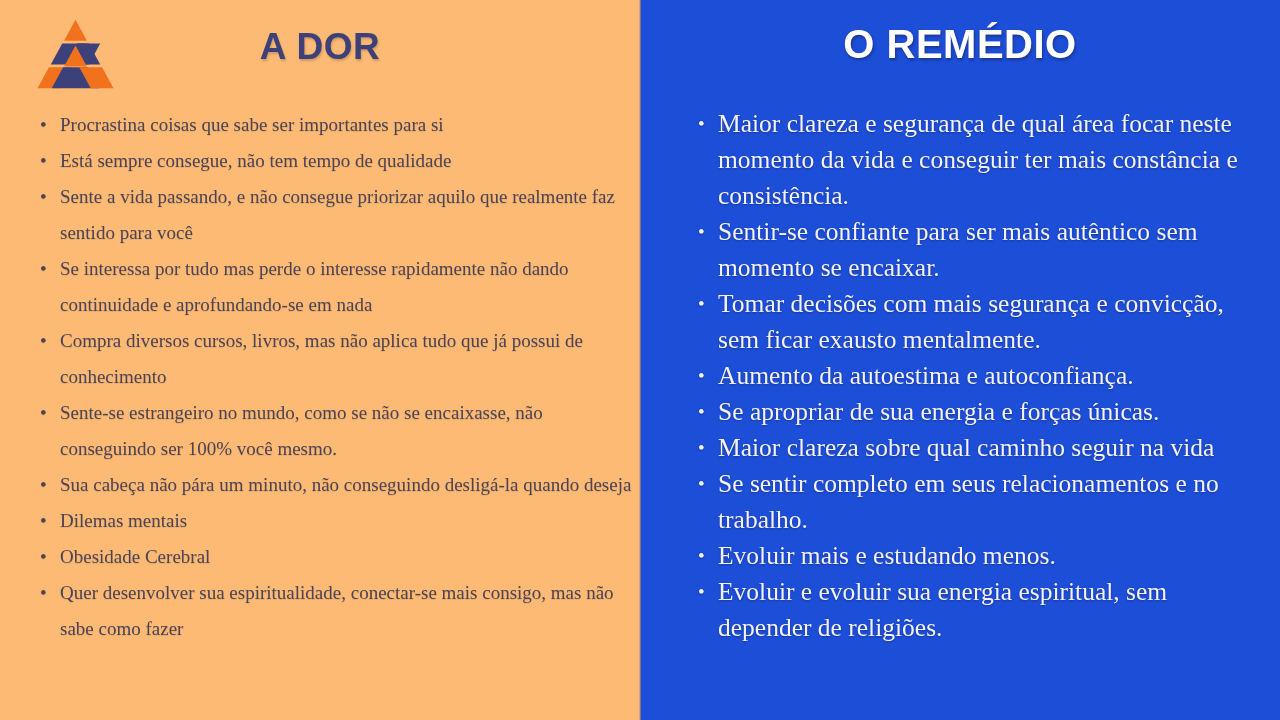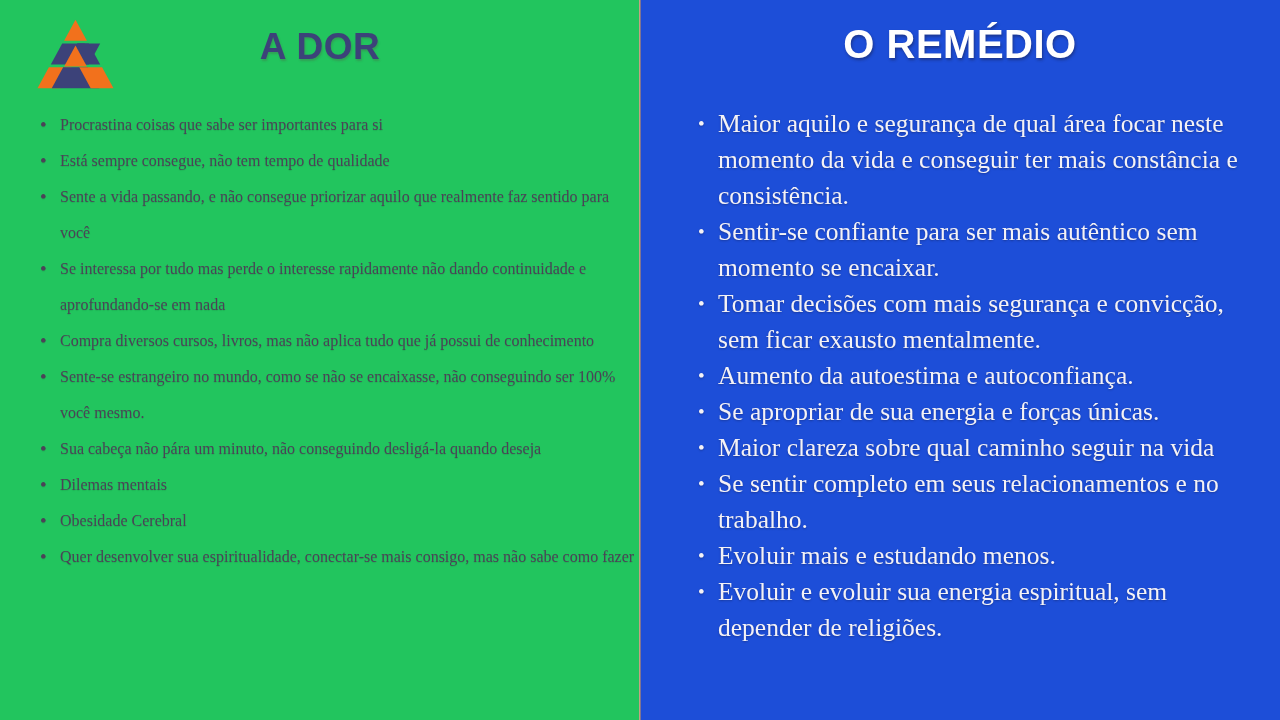--- a/index.html
+++ b/index.html
@@ -23,21 +23,21 @@
     position:relative;
   }
 
   .panel {
     width:640px;
     height:720px;
     position:relative;
     overflow:hidden;
   }
 
-  .panel-left  { background:#22c55e; }
+  .panel-left  { background:#fdba74; }
   .panel-right { background:#1d4ed8; }
 
   
   .logo {
     position:absolute;
     left:27px;
     top:17px;
     width:97px;
     height:76px;
   }
@@ -70,21 +70,21 @@
   .list {
     position:absolute;
     list-style:none;
   }
 
   .list-left {
     left:40px;
     top:107px;
     width:596px;
     color:#4B4357;
-    font-size:16px;
+    font-size:19px;
     line-height:36px;
   }
 
   .list-right {
     left:698px;
     top:106px;
     width:560px;
     color:#F4F2F6;
     font-size:25.5px;
     line-height:36px;
@@ -162,21 +162,21 @@
       <li>Quer desenvolver sua espiritualidade, conectar-se mais consigo, mas não sabe como fazer</li>
     </ul>
 
   </section>
 
   <section class="panel panel-right">
 
     <h1 class="title title-right">O REMÉDIO</h1>
 
     <ul class="list list-right">
-      <li>Maior aquilo e segurança de qual área focar neste momento da vida e conseguir ter mais constância e consistência.</li>
+      <li>Maior clareza e segurança de qual área focar neste momento da vida e conseguir ter mais constância e consistência.</li>
       <li>Sentir-se confiante para ser mais autêntico sem momento se encaixar.</li>
       <li>Tomar decisões com mais segurança e convicção, sem ficar exausto mentalmente.</li>
       <li>Aumento da autoestima e autoconfiança.</li>
       <li>Se apropriar de sua energia e forças únicas.</li>
       <li>Maior clareza sobre qual caminho seguir na vida</li>
       <li>Se sentir completo em seus relacionamentos e no trabalho.</li>
       <li>Evoluir mais e estudando menos.</li>
       <li>Evoluir e evoluir sua energia espiritual, sem depender de religiões.</li>
     </ul>
 

